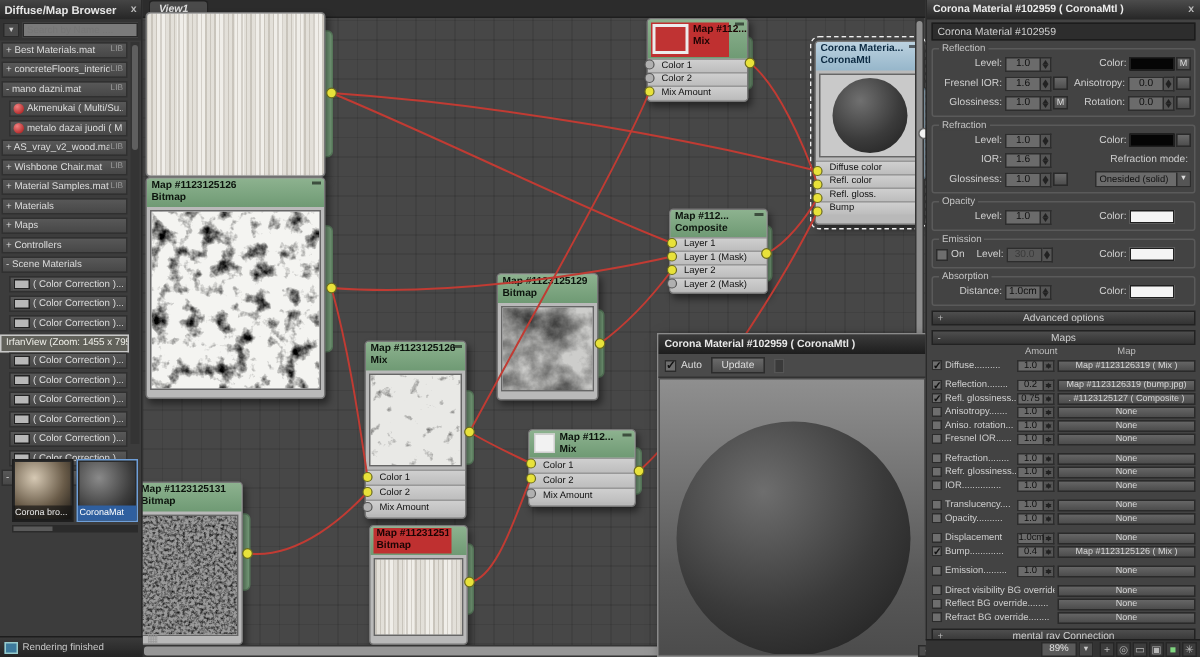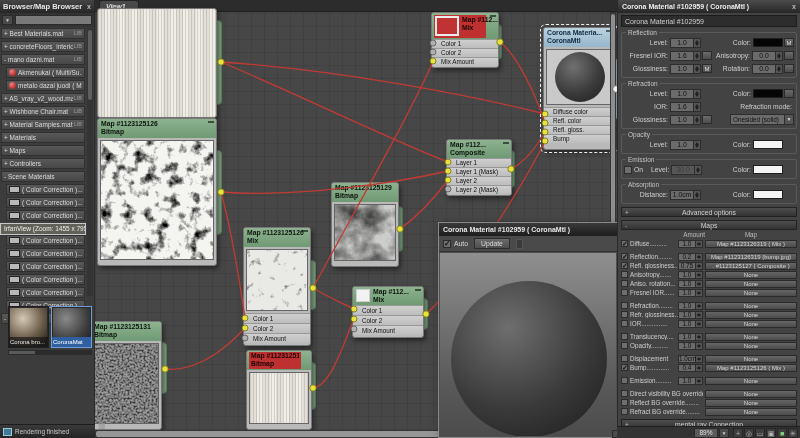--- a/index.html
+++ b/index.html
@@ -383,21 +383,21 @@
       <span class="pbtn">Update</span>
       <span class="phandle"></span>
     </div>
     <div class="pview">
       <div class="bigball"></div>
     </div>
   </div>
 
   <div id="browser">
     <div class="btitle">
-      <span>Browser/Map Browser</span>
+      <span>Diffuse/Map Browser</span>
       <span class="bx">x</span>
     </div>
     <div class="bsearch">
       <span class="bfilter">▼</span>
       <input placeholder="Search by Name ...." style="">
     </div>
     <div class="blist">
       <div class="bitem">
           <span class="lbl">+ Best Materials.mat</span>
           <span class="badge">LIB</span>

